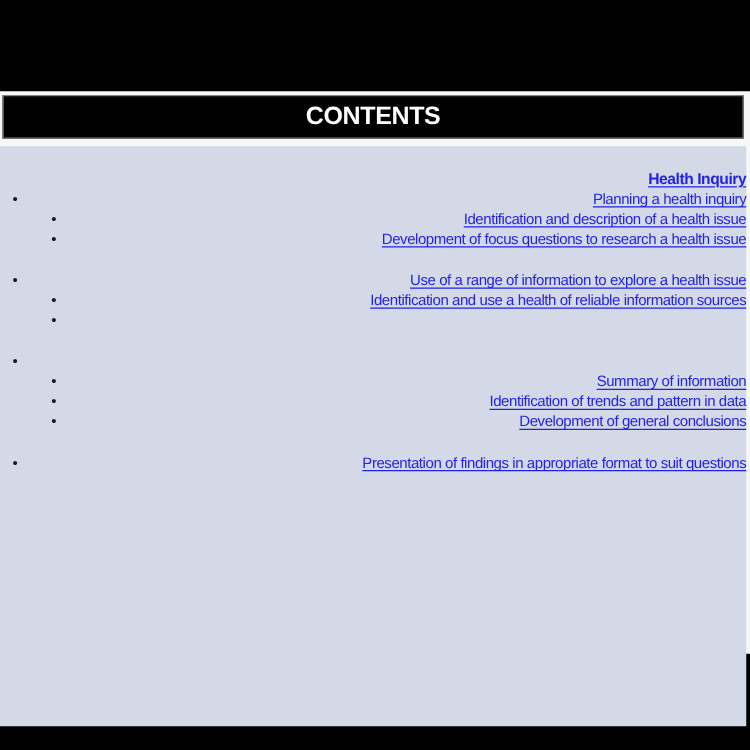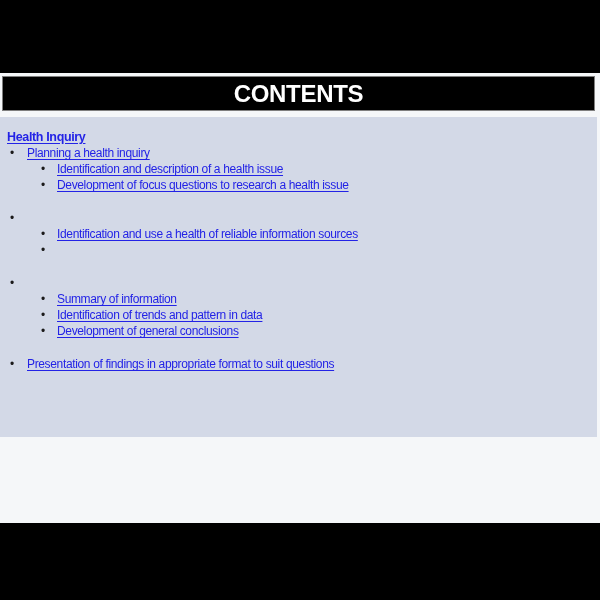--- a/index.html
+++ b/index.html
@@ -22,31 +22,32 @@
     width: 593px; height: 35px;
     background: #000000;
     border: 1px solid #7f7f7f;
     box-sizing: border-box;
     display: flex;
     align-items: center;
     justify-content: center;
   }
   .header-title {
     color: #ffffff;
-    font-size: 24px;
+    font-size: 20px;
     font-weight: 700;
     letter-spacing: -0.3px;
   }
   .panel {
     position: absolute;
     top: 44px; left: 0;
-    width: 597px; height: 320px;
+    width: 597px; height: 464px;
     background: #d3d9e7;
     box-sizing: border-box;
-    padding-top: 12px;
+    padding-top: 18px;
+    text-align: right;
   }
   .row {
     position: relative;
     height: 16px;
     line-height: 16px;
     font-size: 12px;
     letter-spacing: -0.35px;
     white-space: nowrap;
   }
   .row.lvl0 { padding-left: 7px; }
@@ -94,20 +95,21 @@
     </div>
     <div class="row lvl2">
       <span class="bullet">•</span>
       <a class="toclink">Development of focus questions to research a health issue</a>
     </div>
 
     <div class="gap"></div>
 
     <div class="row lvl1">
       <span class="bullet">•</span>
+      <a class="toclink">Use of a range of information to explore a health issue</a>
     </div>
     <div class="row lvl2">
       <span class="bullet">•</span>
       <a class="toclink">Identification and use a health of reliable information sources</a>
     </div>
     <div class="row lvl2">
       <span class="bullet">•</span>
     </div>
 
     <div class="gap"></div>

